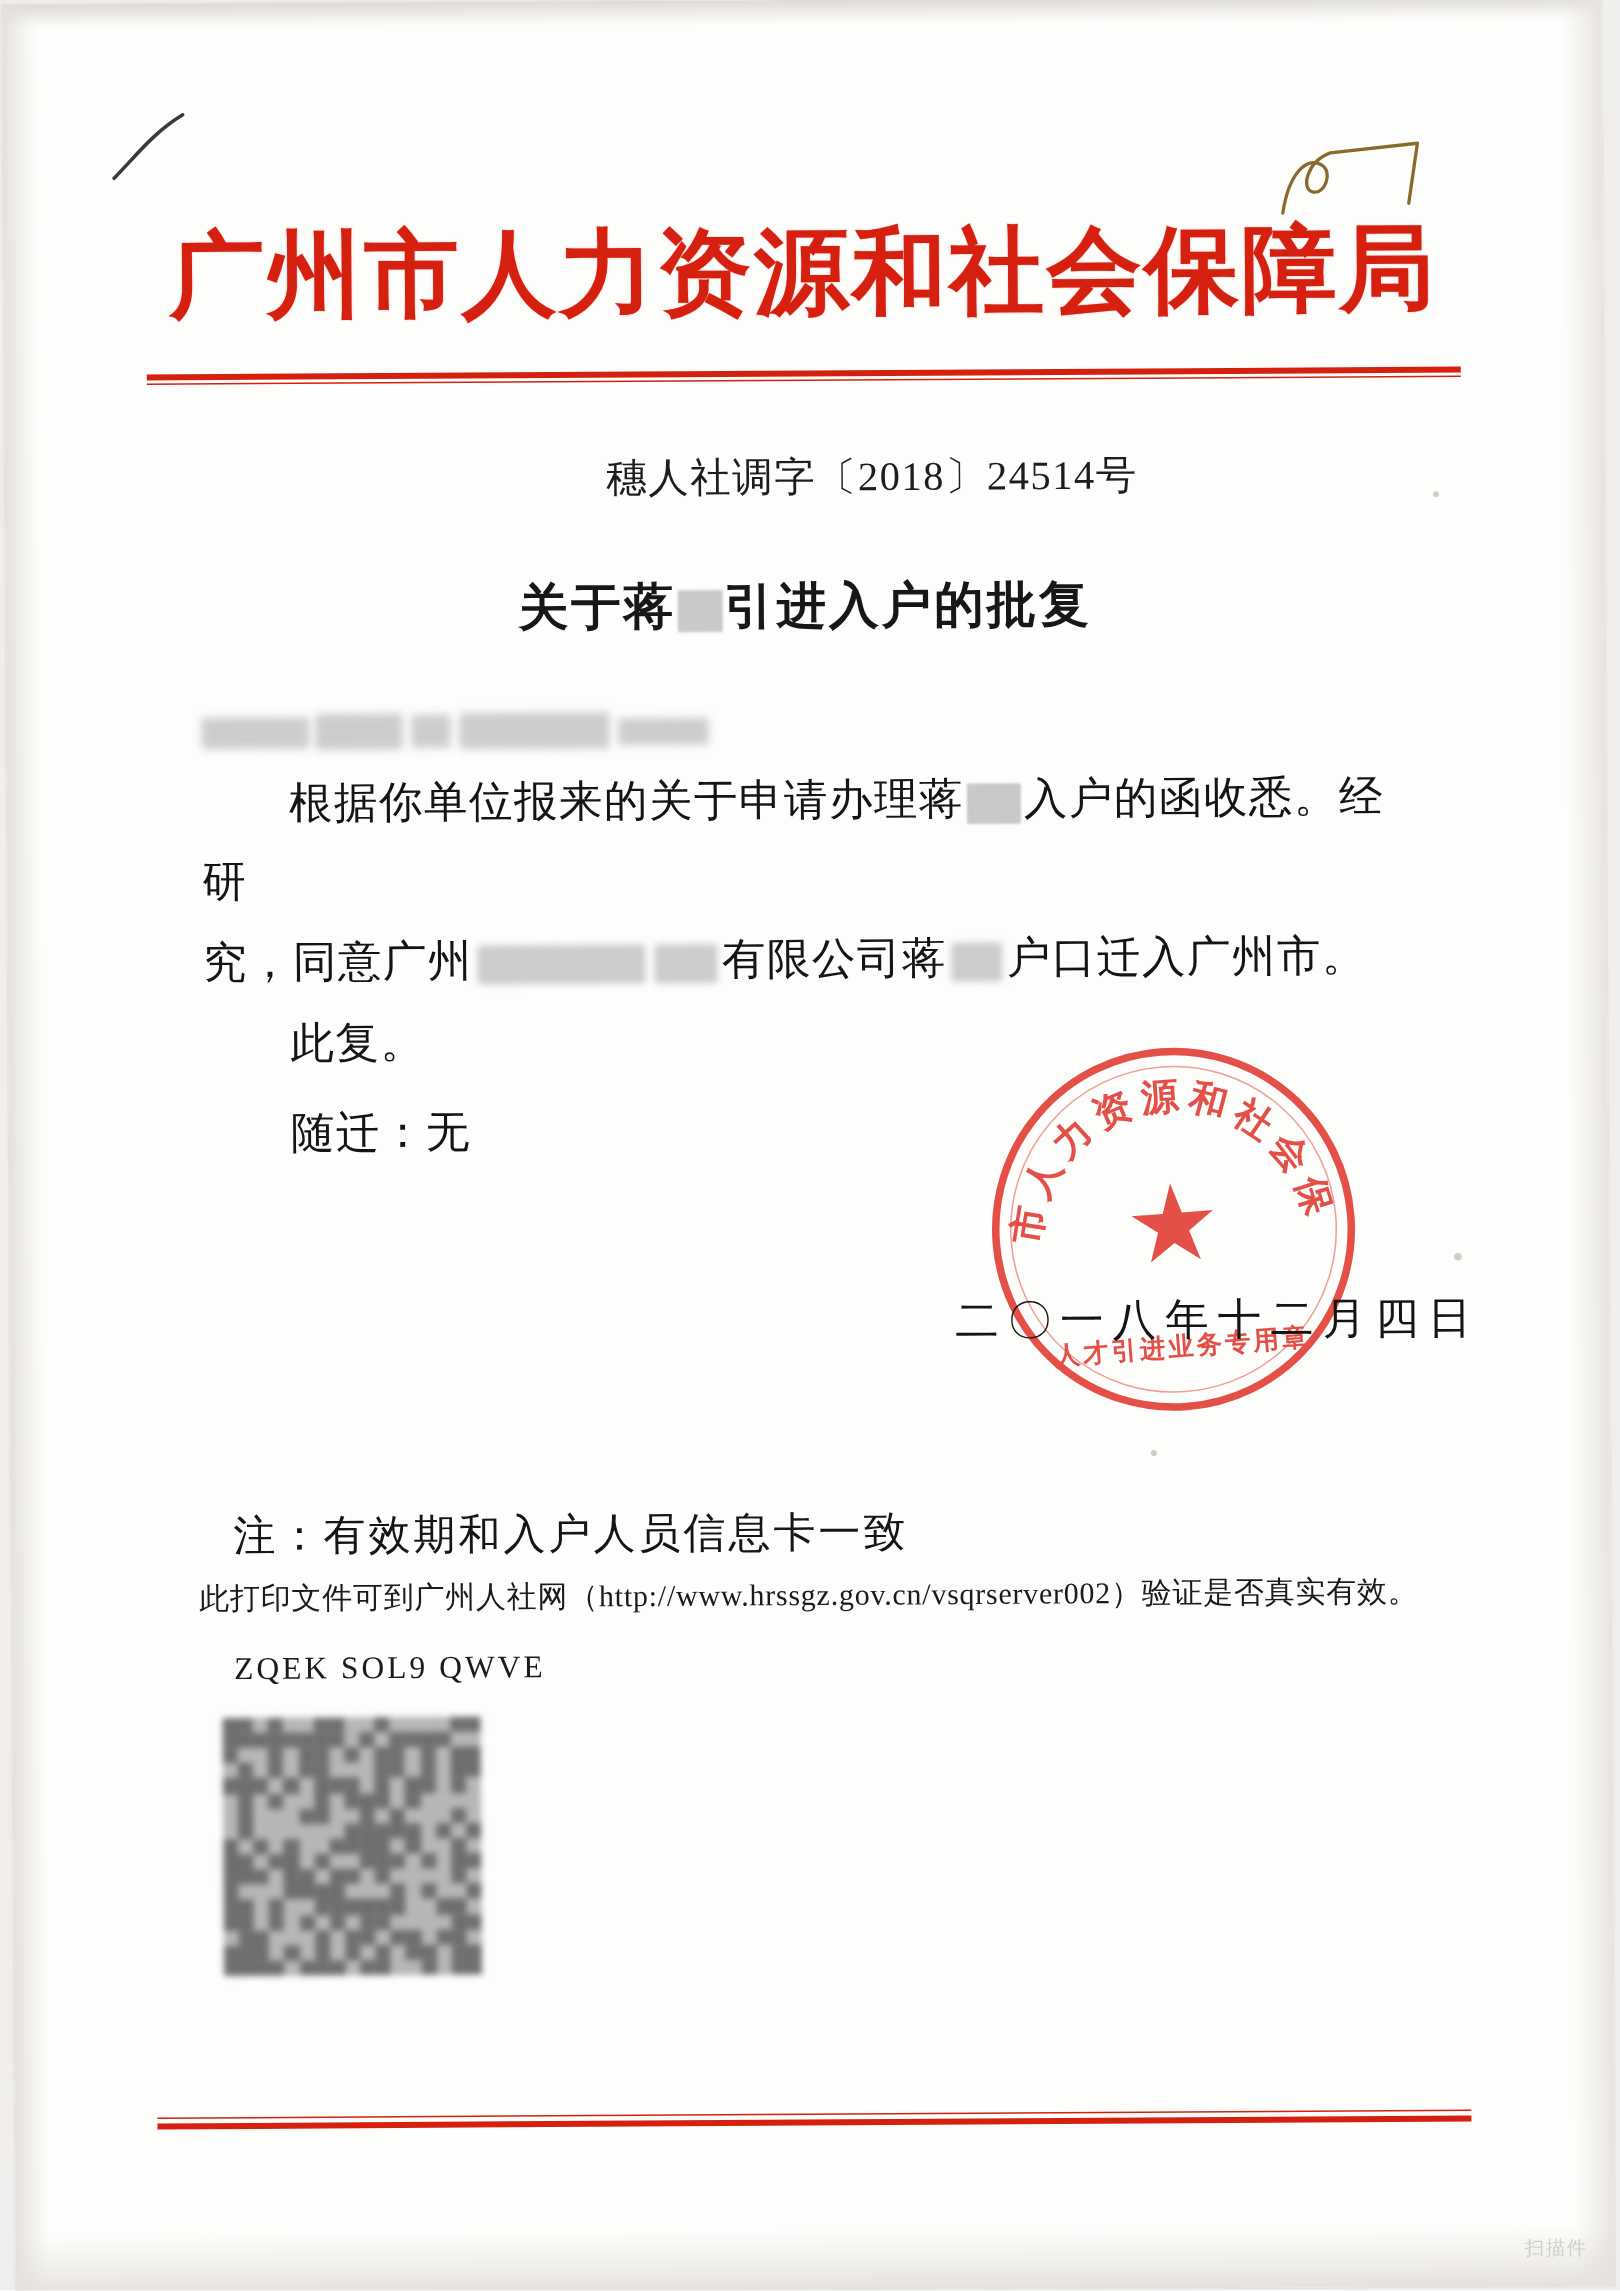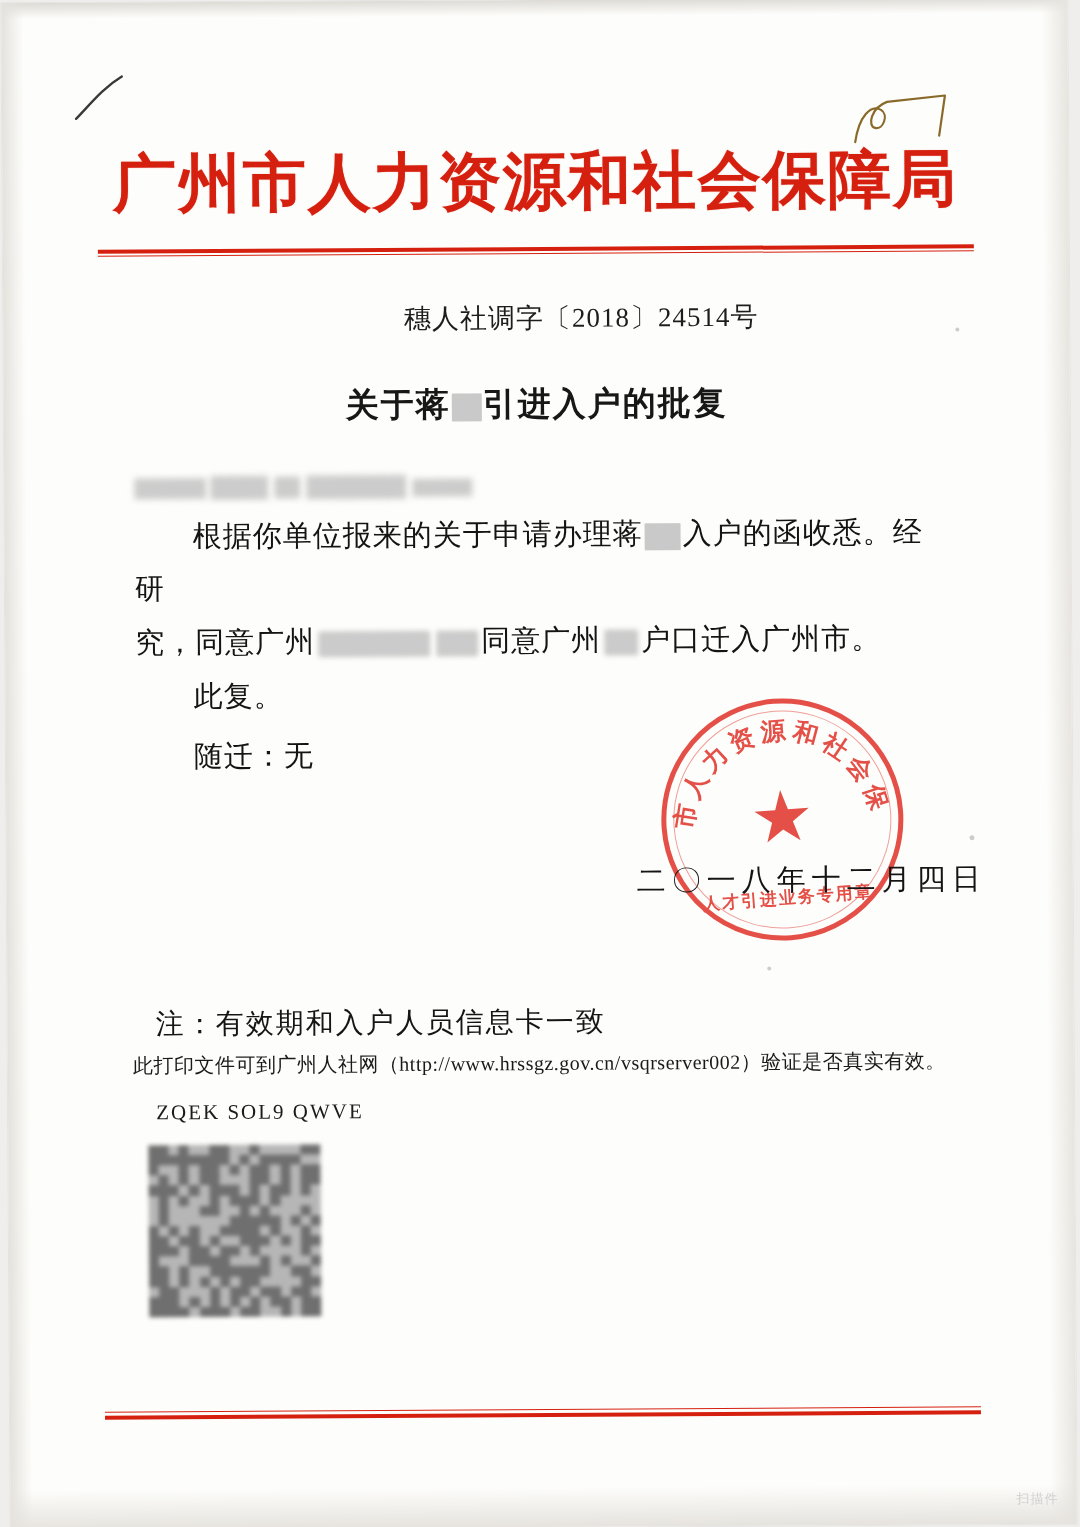--- a/index.html
+++ b/index.html
@@ -373,21 +373,21 @@
       <span class="blurbar b3"></span>
       <span class="blurbar b4"></span>
       <span class="blurbar b5"></span>
     </div>
 
     <div class="body-text">
       <p class="indent">
         <span>根据你单位报来的关于申请办理蒋</span><span class="redact m1"></span><span>入户的函收悉。经研</span>
       </p>
       <p>
-        <span>究，同意广州</span><span class="blurinline blur-co1"></span><span class="blurinline blur-co2"></span><span>同意广州</span><span class="blurinline blur-name"></span><span>户口迁入广州市。</span>
+        <span>究，同意广州</span><span class="blurinline blur-co1"></span><span class="blurinline blur-co2"></span><span>有限公司蒋</span><span class="blurinline blur-name"></span><span>户口迁入广州市。</span>
       </p>
       <p class="indent">此复。</p>
       <p class="indent" style="margin-top:8px">随迁：无</p>
     </div>
 
     <div class="seal">
       <svg class="seal-arc" viewBox="0 0 232 232">
         <defs>
           <path id="arcpath" d="M 26 126 A 90 90 0 1 1 206 126"></path>
         </defs>

